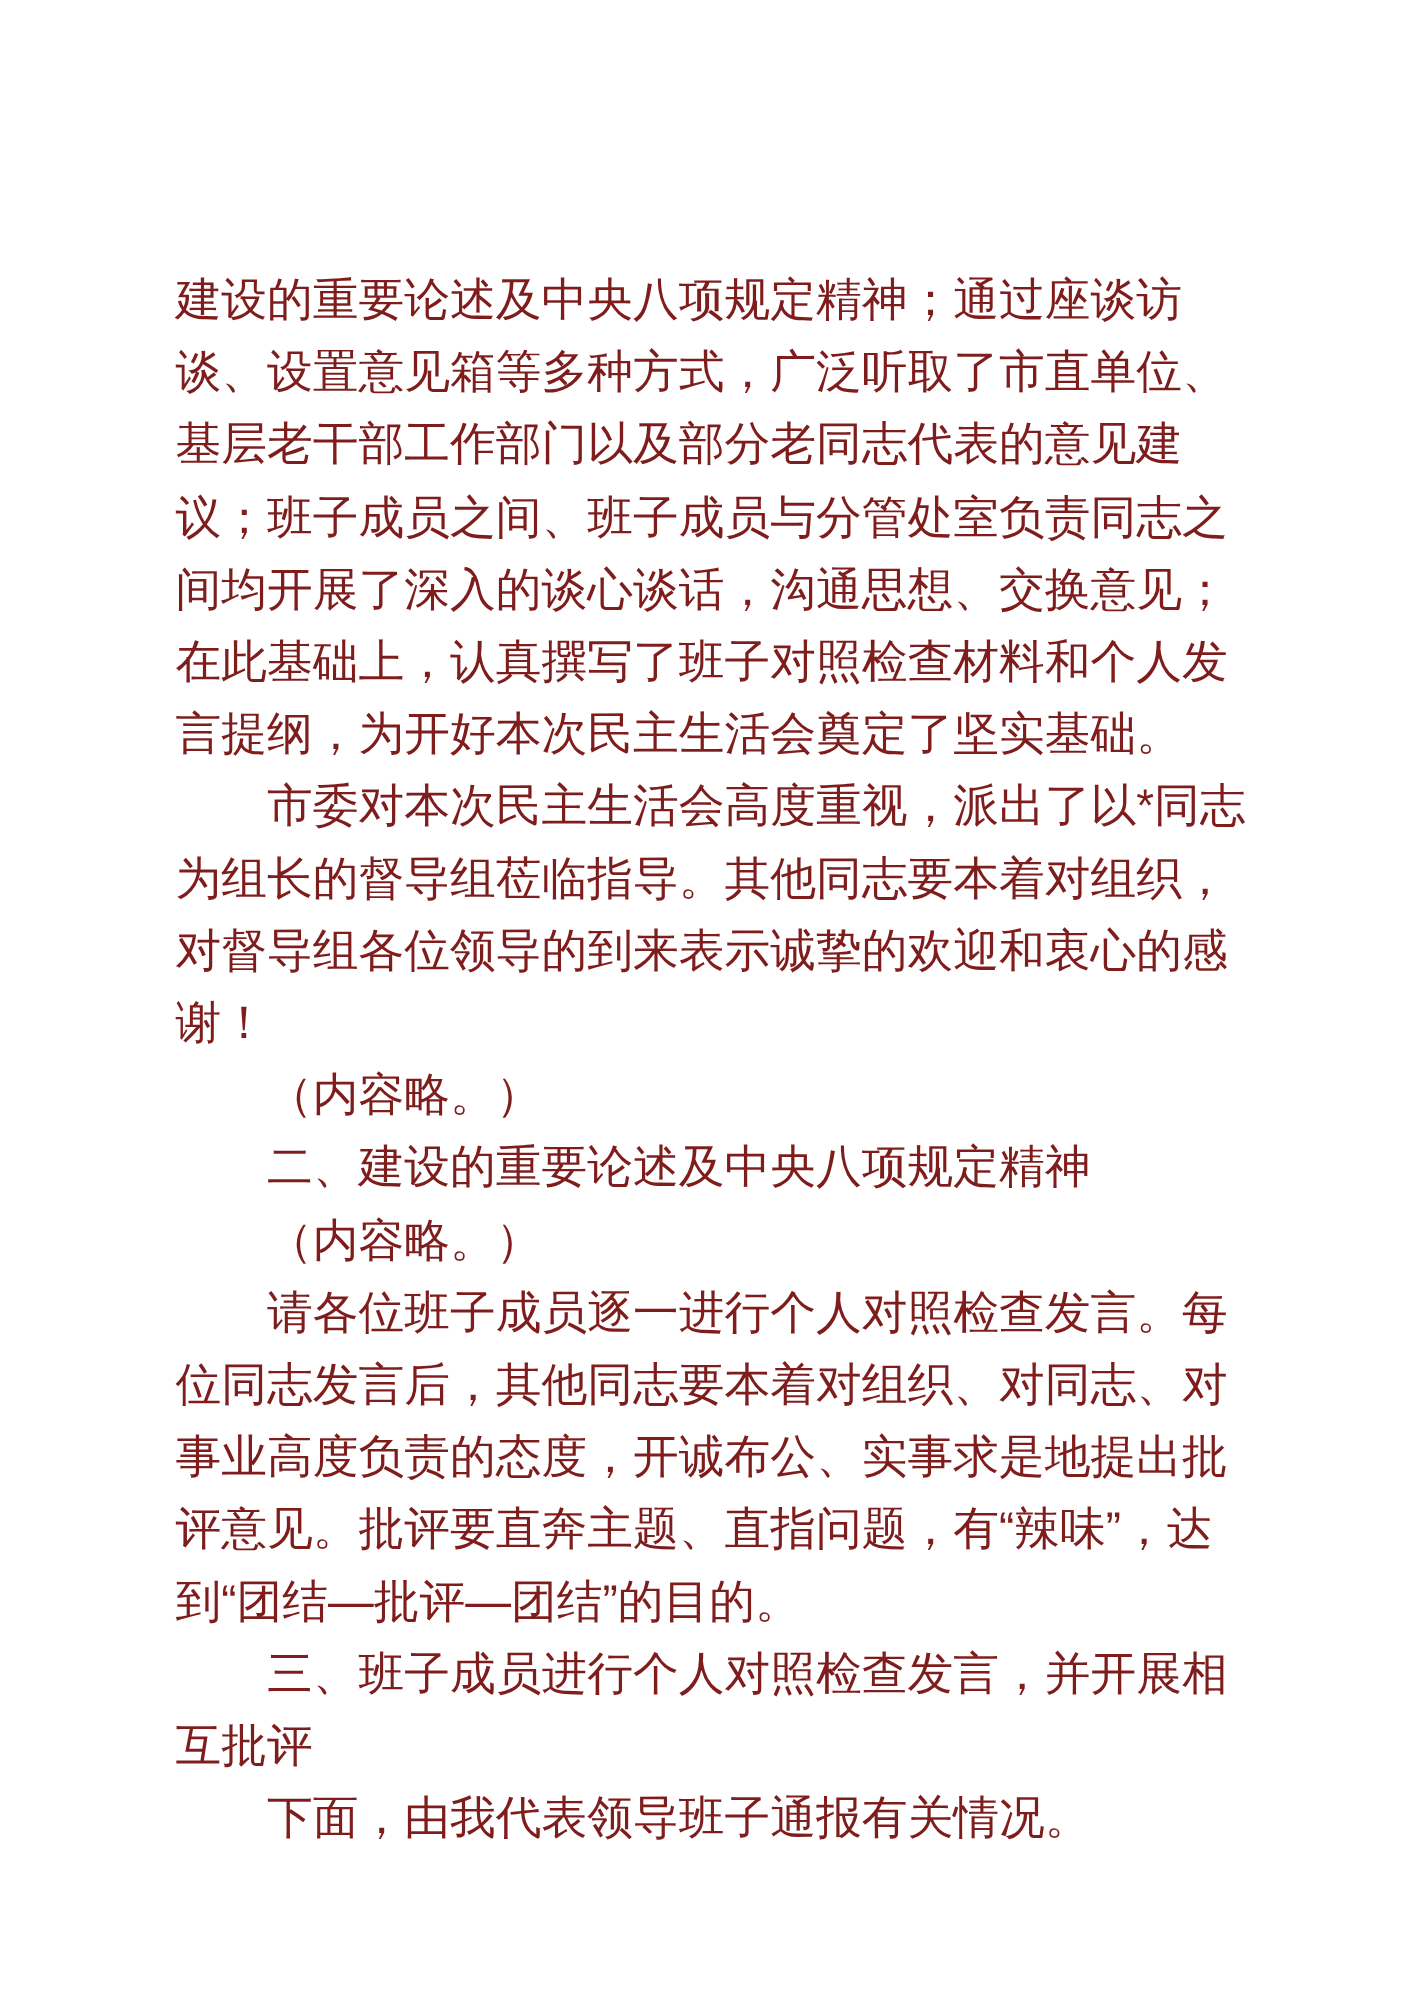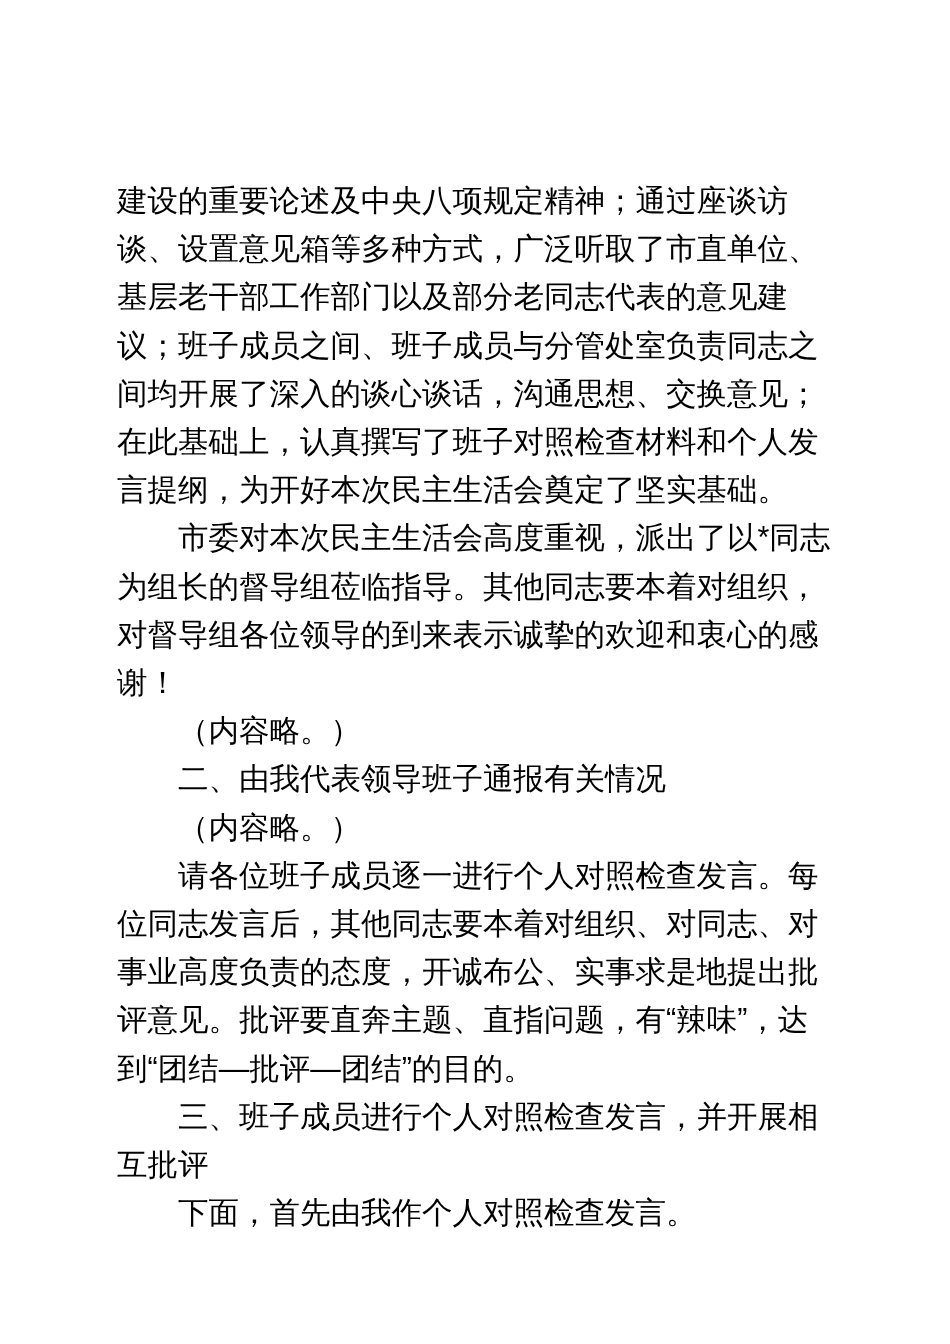--- a/index.html
+++ b/index.html
@@ -29,21 +29,21 @@
     left: 117px;
     top: 176px;
     width: 717px;
   }
 
   
   .para {
     margin: 0;
     font-size: 30.5px;
     line-height: 48.2px;
-    color: #000000;
+    color: #7f1d1d;
     text-align: justify;
     text-justify: inter-ideograph;
     letter-spacing: 0px;
     word-break: break-all;
     white-space: pre-wrap;
   }
 
   
   .para.cont {
     text-indent: 0;
@@ -66,24 +66,24 @@
   <div class="doc-body">
 
     <p class="para cont last-left">建设的重要论述及中央八项规定精神；通过座谈访谈、设置意见箱等多种方式，广泛听取了市直单位、基层老干部工作部门以及部分老同志代表的意见建议；班子成员之间、班子成员与分管处室负责同志之间均开展了深入的谈心谈话，沟通思想、交换意见；在此基础上，认真撰写了班子对照检查材料和个人发言提纲，为开好本次民主生活会奠定了坚实基础。</p>
 
     <p class="para indent last-left">市委对本次民主生活会高度重视，派出了以*同志为组长的督导组莅临指导。其他同志要本着对组织，对督导组各位领导的到来表示诚挚的欢迎和衷心的感谢！</p>
 
 
 
     <p class="para indent last-left">（内容略。）</p>
 
-    <p class="para indent last-left">二、由我代表领导班子通报有关情况</p>
+    <p class="para indent last-left">二、建设的重要论述及中央八项规定精神</p>
 
     <p class="para indent last-left">（内容略。）</p>
 
     <p class="para indent last-left">请各位班子成员逐一进行个人对照检查发言。每位同志发言后，其他同志要本着对组织、对同志、对事业高度负责的态度，开诚布公、实事求是地提出批评意见。批评要直奔主题、直指问题，有“辣味”，达到“团结—批评—团结”的目的。</p>
 
     <p class="para indent last-left">三、班子成员进行个人对照检查发言，并开展相互批评</p>
 
-    <p class="para indent last-left">下面，首先由我作个人对照检查发言。</p>
+    <p class="para indent last-left">下面，由我代表领导班子通报有关情况。</p>
 
   </div>
 </div>
 
 </body></html>

